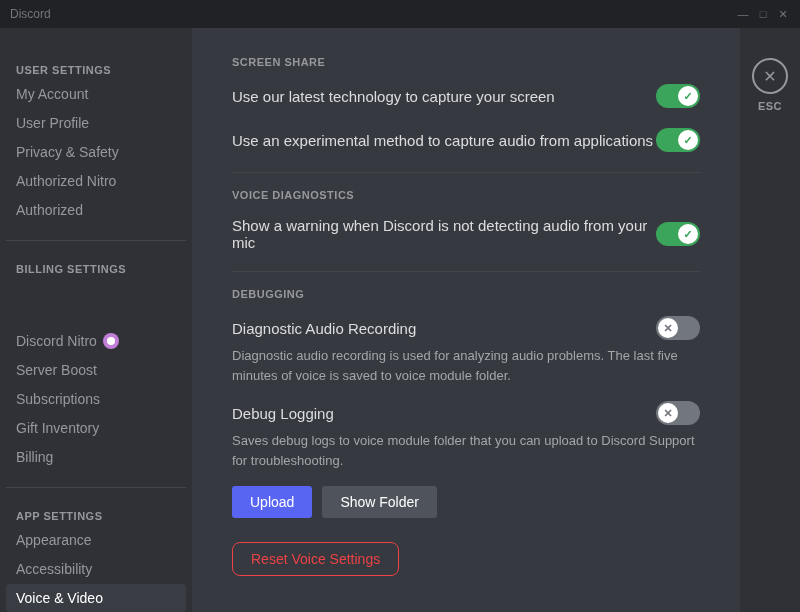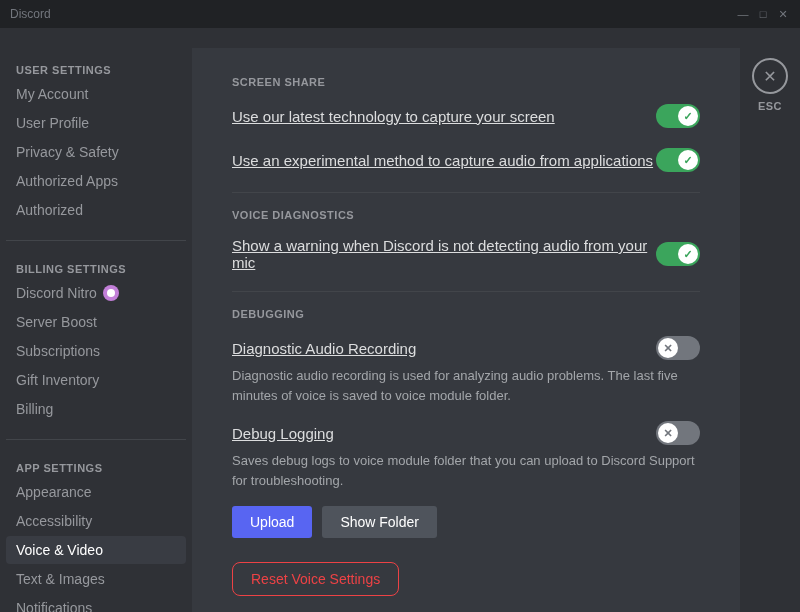--- a/index.html
+++ b/index.html
@@ -101,21 +101,20 @@
       border-radius: 50%;
       background: #fff;
     }
 
     
     .content {
       flex: 1;
       background: #36393f;
       padding: 24px 40px 30px 40px;
       overflow-y: auto;
-      margin-top: 20px;
     }
     .content::-webkit-scrollbar { width: 4px; }
     .content::-webkit-scrollbar-track { background: transparent; }
     .content::-webkit-scrollbar-thumb { background: #202225; border-radius: 2px; }
 
     
     .esc-container {
       width: 60px;
       display: flex;
       flex-direction: column;
@@ -154,21 +153,20 @@
       margin-bottom: 16px;
       margin-top: 4px;
     }
 
     
     .setting-row {
       display: flex;
       align-items: center;
       justify-content: space-between;
       margin-bottom: 20px;
-      text-decoration: underline;
     }
     .setting-label {
       font-size: 15px;
       font-weight: 500;
       color: #dcddde;
       flex: 1;
     }
 
     
     .toggle {
@@ -286,30 +284,30 @@
     <div class="sidebar-item">
       <span>My Account</span>
     </div>
     <div class="sidebar-item">
       <span>User Profile</span>
     </div>
     <div class="sidebar-item">
       <span>Privacy &amp; Safety</span>
     </div>
     <div class="sidebar-item">
-      <span>Authorized Apps</span>
+      <span>Authorized Nitro</span>
     </div>
     <div class="sidebar-item">
       <span>Authorized</span>
     </div>
 
     <div class="divider"></div>
 
     <div class="sidebar-section-label">BILLING SETTINGS</div>
-    <div class="sidebar-item" style="display:flex;align-items:flex-start;">
+    <div class="sidebar-item" style="display:flex;align-items:flex-start;margin-top:48px;">
       <span>Discord Nitro</span>
       <span class="nitro-icon"></span>
     </div>
     <div class="sidebar-item">
       <span>Server Boost</span>
     </div>
     <div class="sidebar-item">
       <span>Subscriptions</span>
     </div>
     <div class="sidebar-item">

